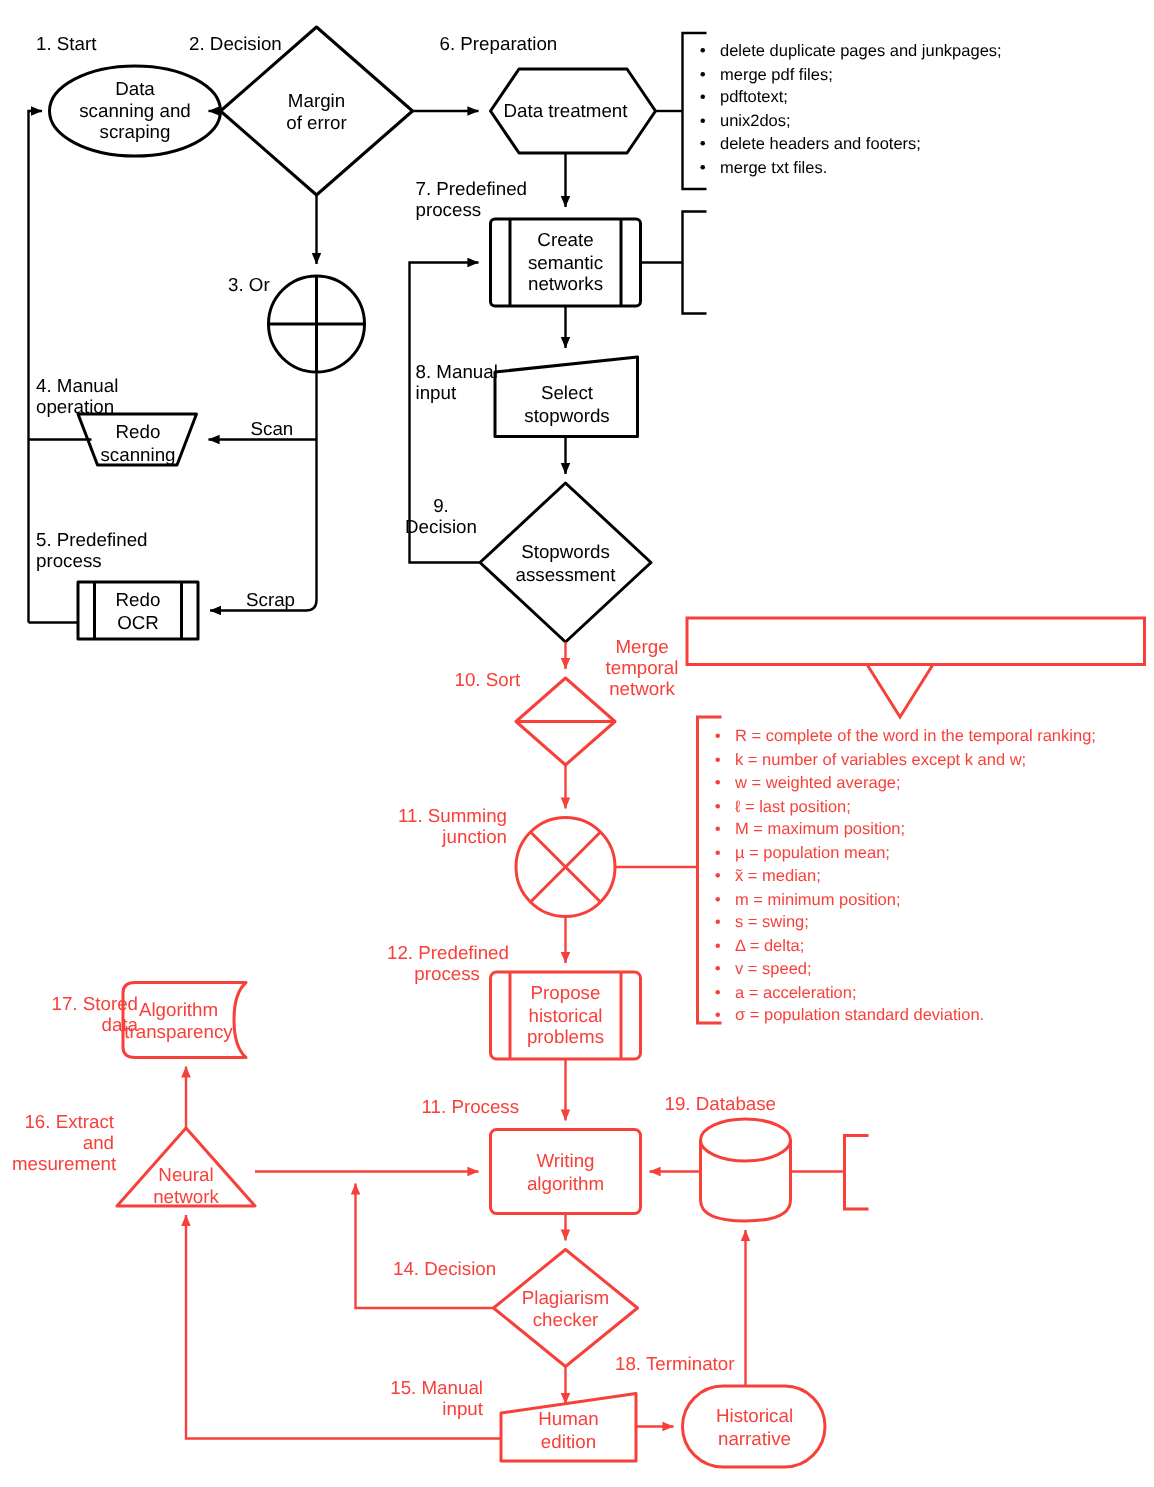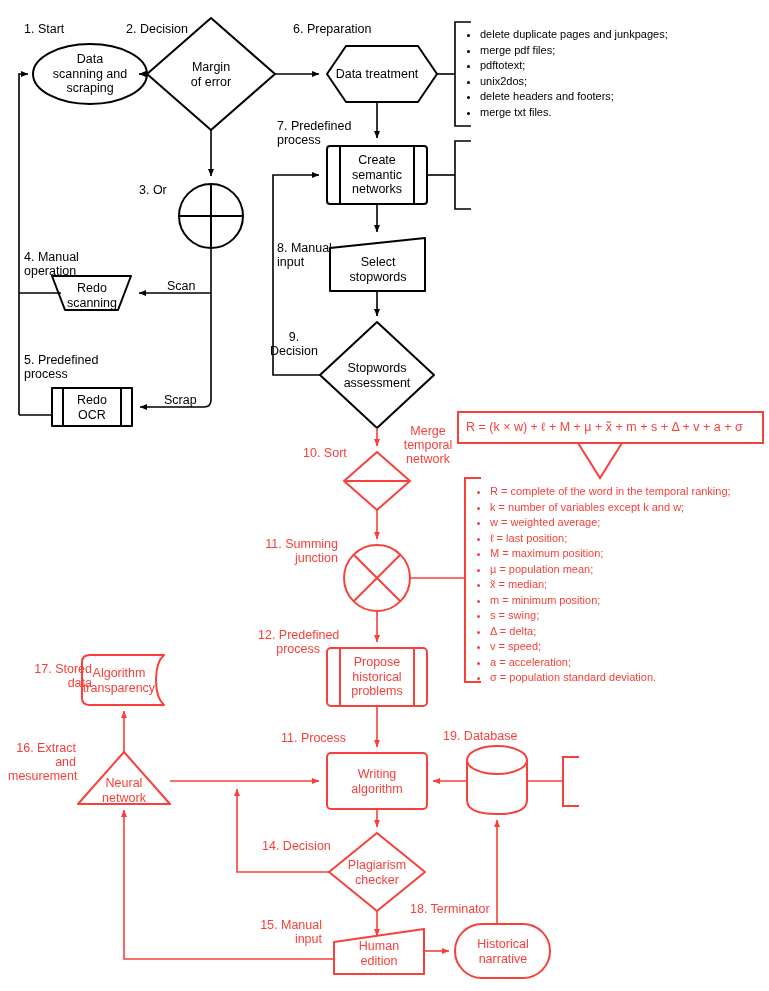--- a/index.html
+++ b/index.html
@@ -161,21 +161,21 @@
       <path d="M578,443 L600,478 L622,443" stroke-width="2"></path>
 
       <path d="M481,478 L465,478 L465,682 L481,682" stroke-width="2"></path>
 
       <path d="M579,757 L563,757 L563,806 L579,806" stroke-width="2"></path>
     </g>
   </svg>
 
   <div class="lbl" style="left:24px;top:22px;">1. Start</div>
   <div class="lbl" style="left:126px;top:22px;">2. Decision</div>
-  <div class="lbl" style="left:139px;top:183px;">3. Or</div>
+  <div class="lbl" style="left:152px;top:183px;">3. Or</div>
   <div class="lbl" style="left:24px;top:250px;">4. Manual
 operation</div>
   <div class="lbl" style="left:24px;top:353px;">5. Predefined
 process</div>
   <div class="lbl" style="left:293px;top:22px;">6. Preparation</div>
   <div class="lbl" style="left:277px;top:119px;">7. Predefined
 process</div>
   <div class="lbl" style="left:277px;top:241px;">8. Manual
 input</div>
   <div class="lbl ctr" style="left:263px;top:330px;width:62px;">9.
@@ -241,21 +241,20 @@
       <li>delete duplicate pages and junkpages;</li>
       <li>merge pdf files;</li>
       <li>pdftotext;</li>
       <li>unix2dos;</li>
       <li>delete headers and footers;</li>
       <li>merge txt files.</li>
     </ul>
   </div>
 
 
-  <div class="formula" style="left:466px;top:420px;">R = (k × w) + ℓ + M + µ + x̃ + m + s + Δ + v + a + σ</div>
 
   <div class="bullets red" style="left:474px;top:484px;">
     <ul>
       <li>R = complete of the word in the temporal ranking;</li>
       <li>k = number of variables except k and w;</li>
       <li>w = weighted average;</li>
       <li>ℓ = last position;</li>
       <li>M = maximum position;</li>
       <li>µ = population mean;</li>
       <li>x̃ = median;</li>

